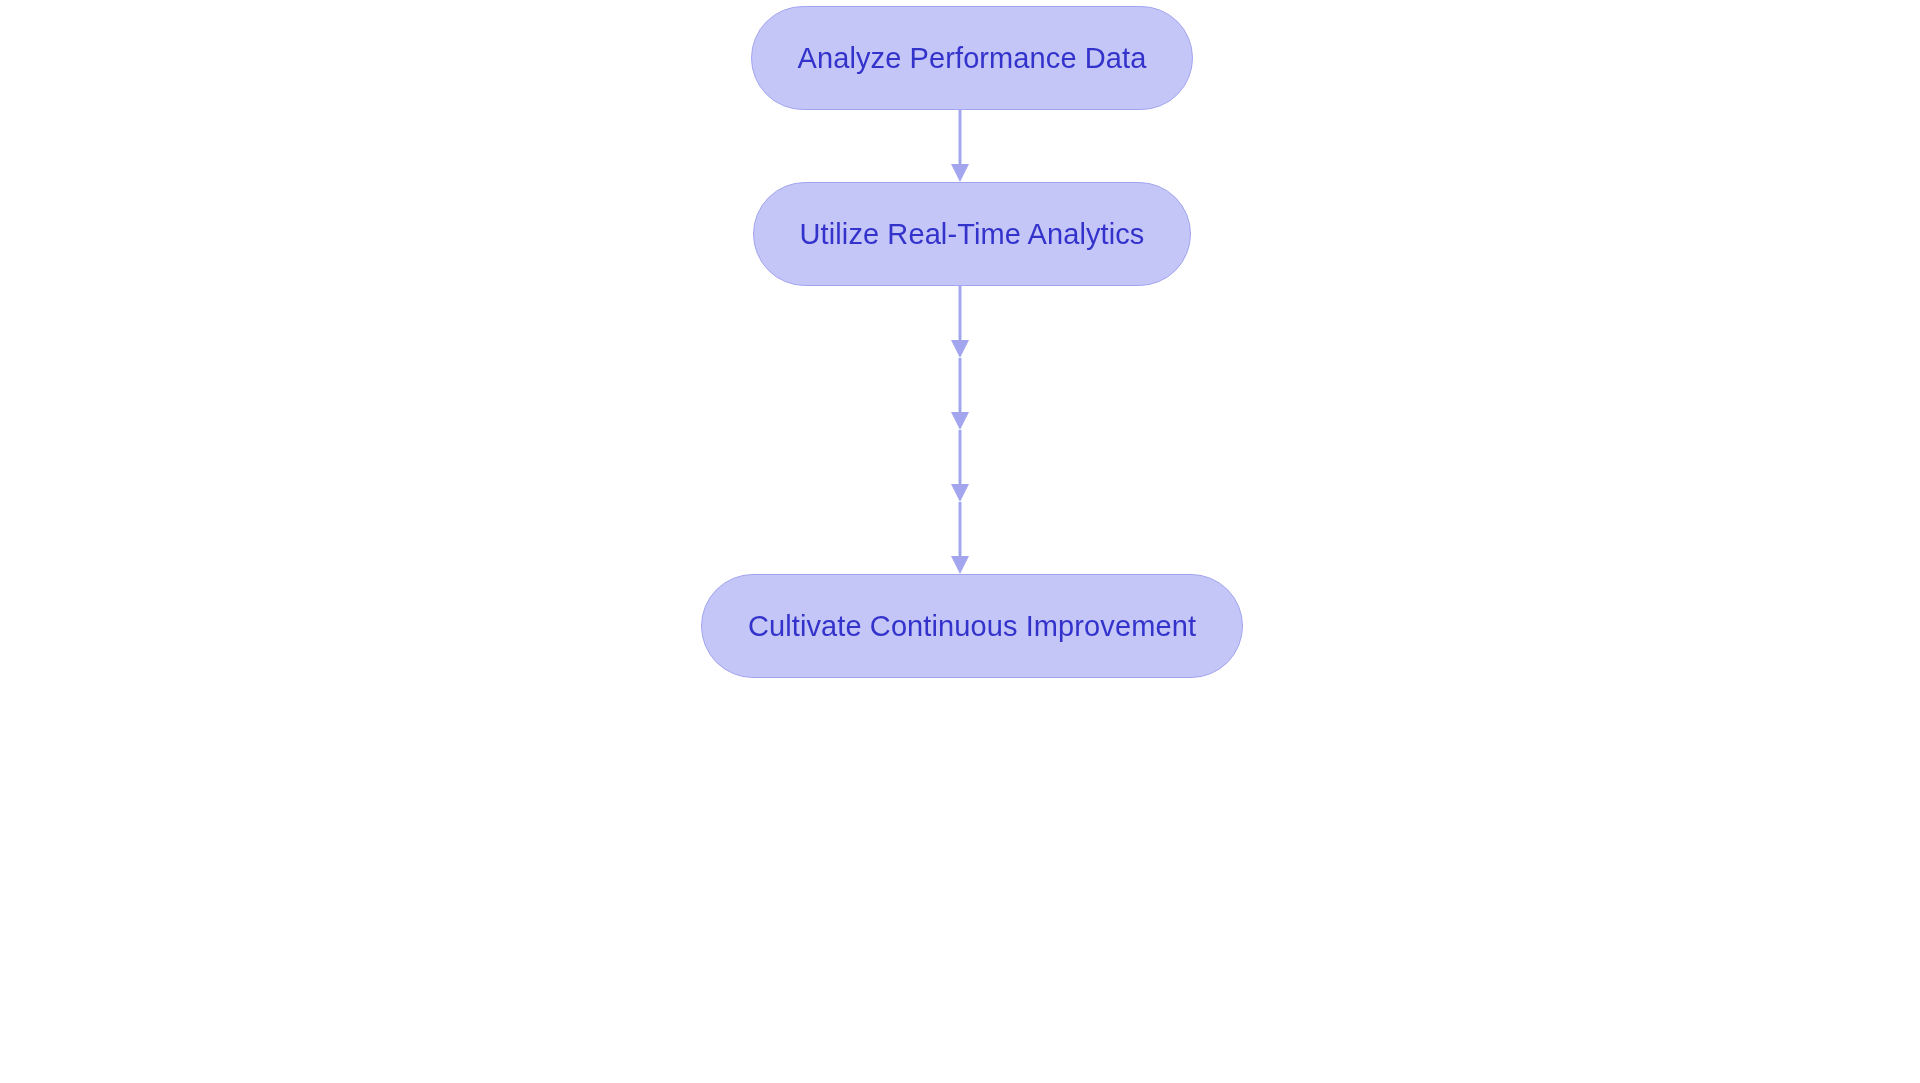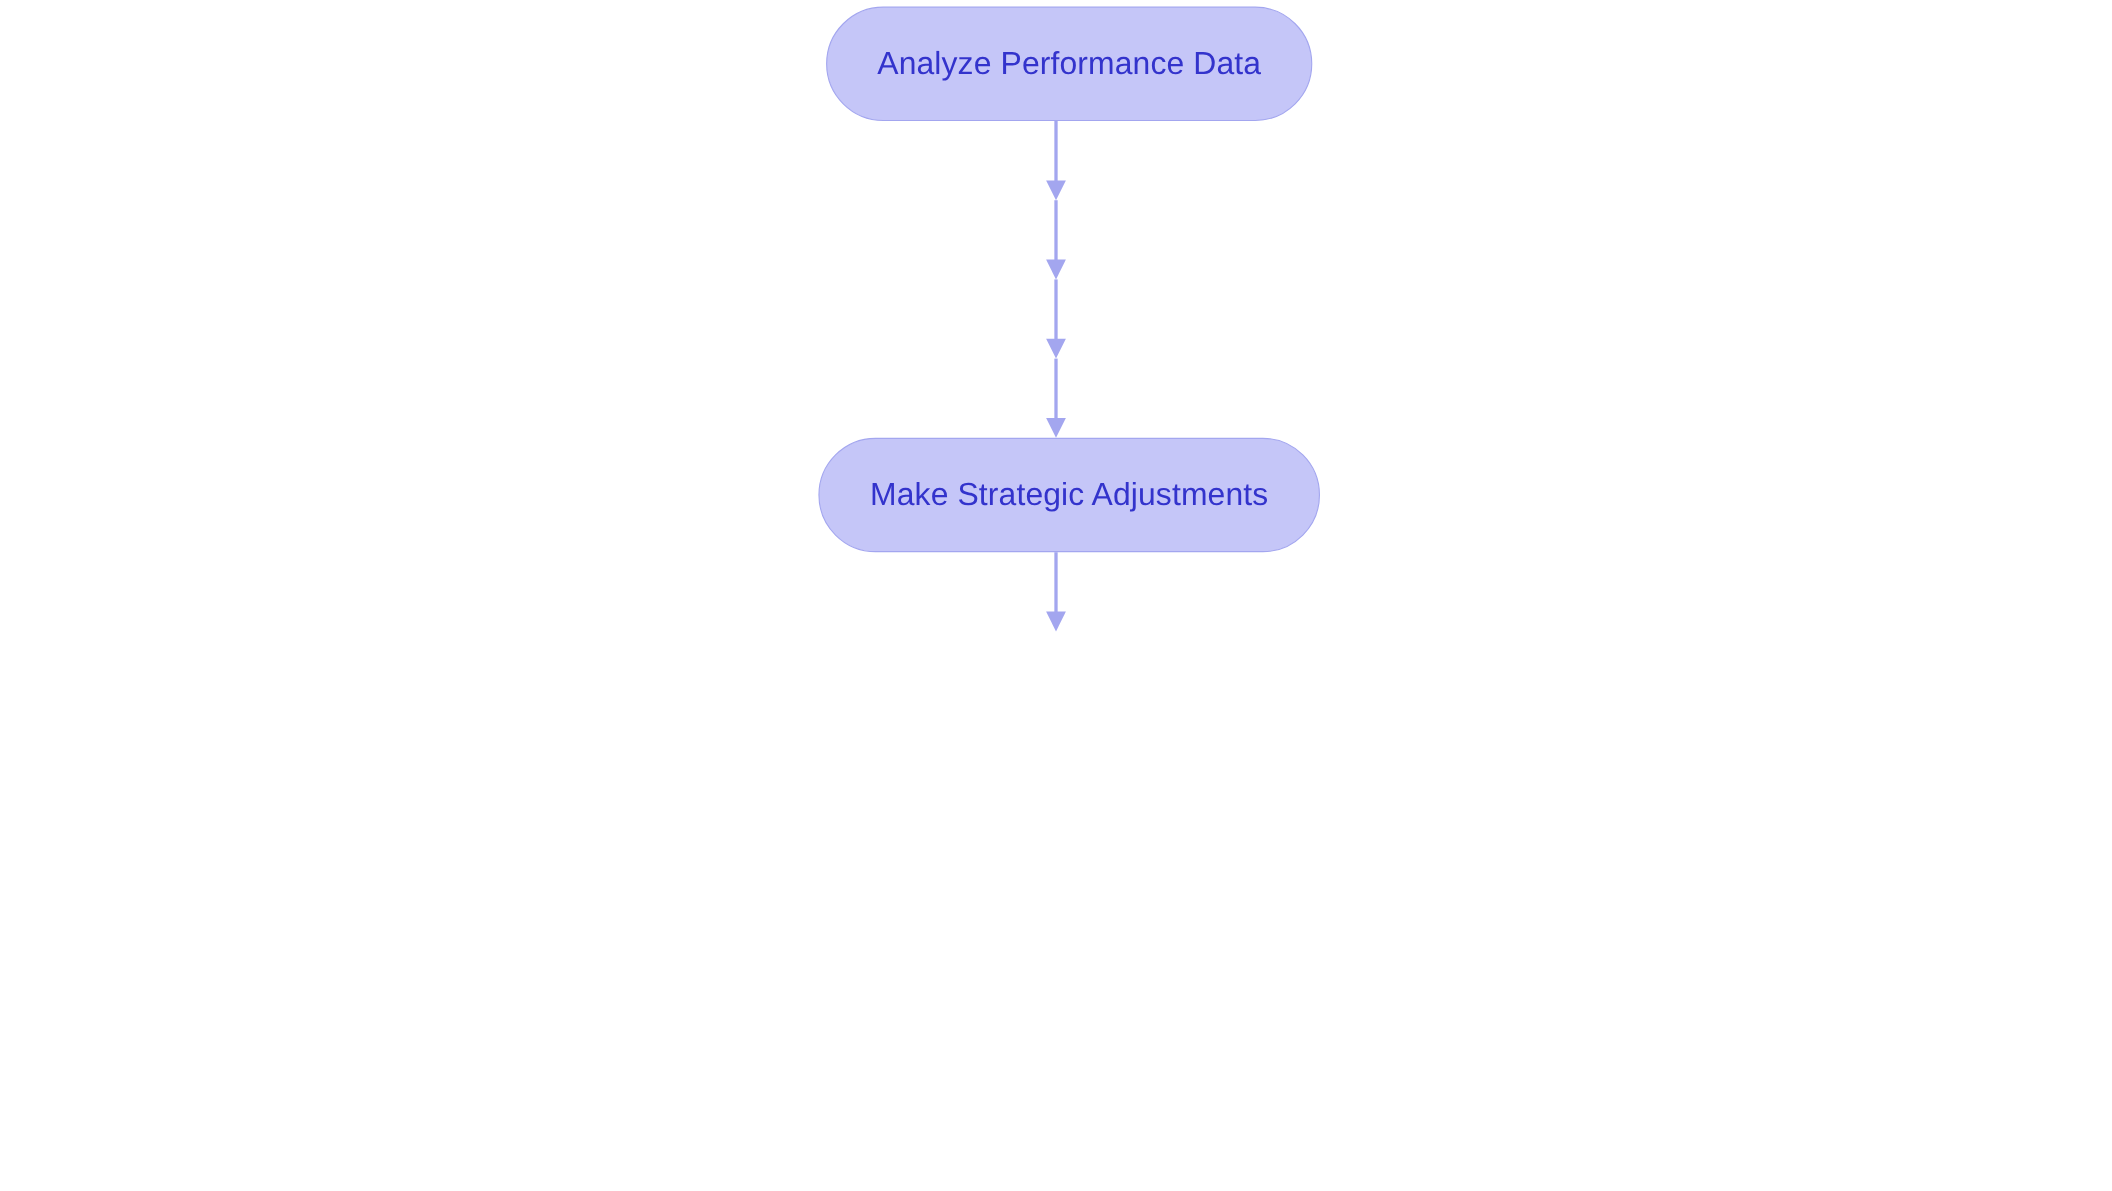--- a/index.html
+++ b/index.html
@@ -101,42 +101,45 @@
 
     <div class="node">
       <span class="node-label">Analyze Performance Data</span>
     </div>
 
     <div class="connector">
       <div class="connector-line"></div>
       <div class="connector-arrowhead"></div>
     </div>
 
+    <div class="node">
+      <span class="node-label">Utilize Real-Time Analytics</span>
+    </div>
+
+    <div class="connector">
+      <div class="connector-line"></div>
+      <div class="connector-arrowhead"></div>
+    </div>
+
 
     <div class="connector">
       <div class="connector-line"></div>
       <div class="connector-arrowhead"></div>
     </div>
 
 
     <div class="connector">
       <div class="connector-line"></div>
       <div class="connector-arrowhead"></div>
     </div>
 
 
     <div class="connector">
       <div class="connector-line"></div>
       <div class="connector-arrowhead"></div>
     </div>
 
     <div class="node">
-      <span class="node-label">Make Strategic Adjustments</span>
+      <span class="node-label">Cultivate Continuous Improvement</span>
     </div>
-
-    <div class="connector">
-      <div class="connector-line"></div>
-      <div class="connector-arrowhead"></div>
-    </div>
-
 
   </div>
 </div>
 
 </body></html>

